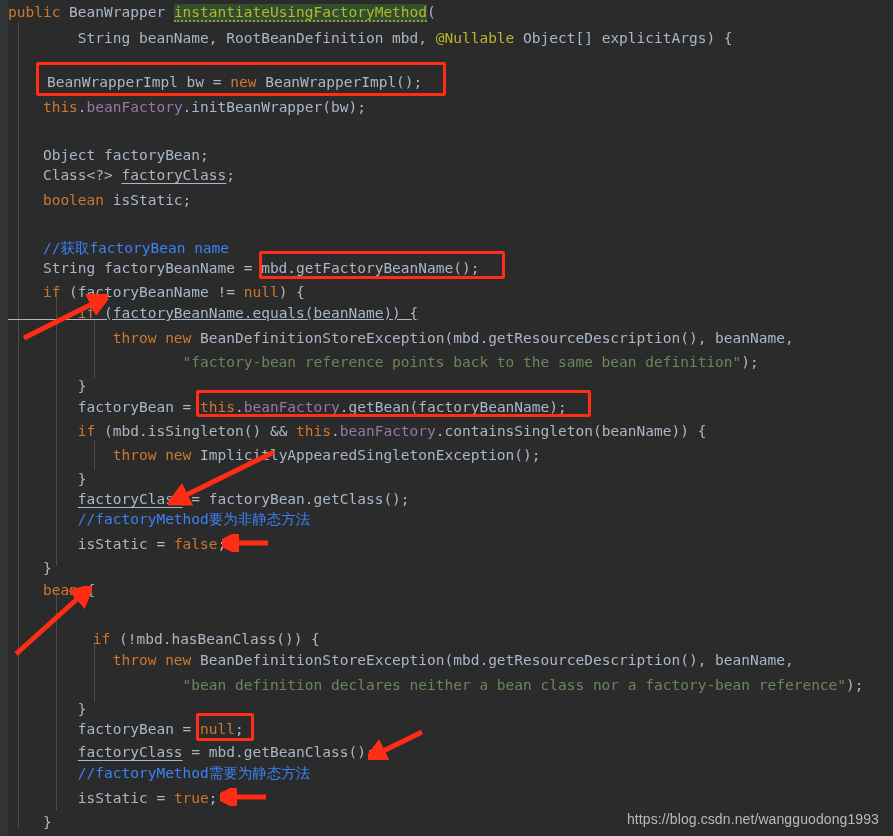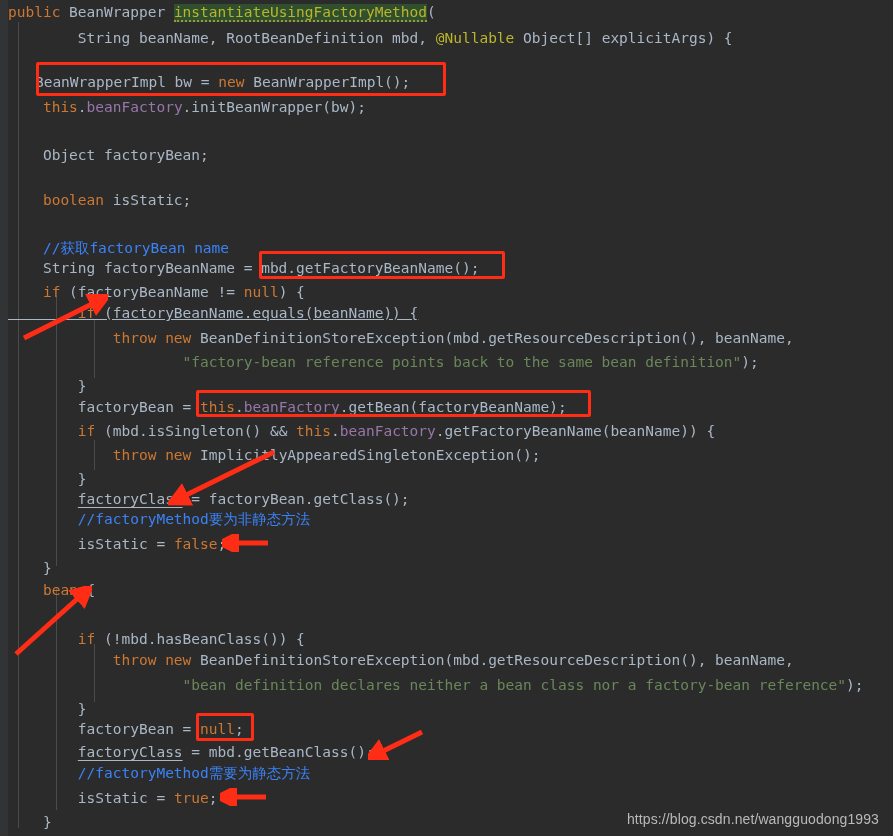--- a/index.html
+++ b/index.html
@@ -101,43 +101,44 @@
       <div class="guide" style="left: 56px; top: 588px; height: 222px;"></div>
       <div class="guide" style="left: 94px; top: 320px; height: 58px;"></div>
       <div class="guide" style="left: 94px; top: 440px; height: 30px;"></div>
       <div class="guide" style="left: 94px; top: 644px; height: 58px;"></div>
     </div>
 
   <div class="code-layer" id="code-layer">
       <div class="line" style="top: 2px; left: 8px;"><span class="kw">public </span><span class="cls">BeanWrapper </span><span class="hl">instantiateUsingFactoryMethod</span><span class="txt">(</span></div>
       <div class="line" style="top: 28px; left: 8px;"><span class="txt">        String beanName, RootBeanDefinition mbd, </span><span class="ann">@Nullable </span><span class="txt">Object[] explicitArgs) {</span></div>
       <div class="line" style="top: 52px; left: 8px;"><span class="txt"></span></div>
-      <div class="line" style="top: 72px; left: 0;"><span class="txt">    BeanWrapperImpl bw = </span><span class="kw">new </span><span class="txt">BeanWrapperImpl();</span></div>
+      <div class="line" style="top: 72px; left: 12px;"><span class="txt">    BeanWrapperImpl bw = </span><span class="kw">new </span><span class="txt">BeanWrapperImpl();</span></div>
       <div class="line" style="top: 97px; left: 8px;"><span class="kw">    this</span><span class="txt">.</span><span class="fld">beanFactory</span><span class="txt">.initBeanWrapper(bw);</span></div>
       <div class="line" style="top: 117px; left: 8px;"><span class="txt"></span></div>
       <div class="line" style="top: 145px; left: 8px;"><span class="txt">    Object factoryBean;</span></div>
+      <div class="line" style="top: 165px; left: 8px;"><span class="txt">    Class&lt;?&gt; </span><span class="txt under">factoryClass</span><span class="txt">;</span></div>
       <div class="line" style="top: 190px; left: 8px;"><span class="kw">    boolean </span><span class="txt">isStatic;</span></div>
       <div class="line" style="top: 210px; left: 8px;"><span class="txt"></span></div>
       <div class="line" style="top: 238px; left: 8px;"><span class="cmt">    //获取factoryBean name</span></div>
       <div class="line" style="top: 258px; left: 8px;"><span class="txt">    String factoryBeanName = mbd.getFactoryBeanName();</span></div>
       <div class="line" style="top: 282px; left: 8px;"><span class="kw">    if </span><span class="txt">(factoryBeanName != </span><span class="kw">null</span><span class="txt">) {</span></div>
       <div class="line" style="top: 303px; left: 8px; text-decoration: underline;"><span class="kw">        if </span><span class="txt">(factoryBeanName.equals(beanName)) {</span></div>
       <div class="line" style="top: 328px; left: 8px;"><span class="kw">            throw new </span><span class="txt">BeanDefinitionStoreException(mbd.getResourceDescription(), beanName,</span></div>
       <div class="line" style="top: 352px; left: 8px;"><span class="str">                    "factory-bean reference points back to the same bean definition"</span><span class="txt">);</span></div>
       <div class="line" style="top: 376px; left: 8px;"><span class="txt">        }</span></div>
       <div class="line" style="top: 397px; left: 8px;"><span class="txt">        factoryBean = </span><span class="kw">this</span><span class="txt">.</span><span class="fld">beanFactory</span><span class="txt">.getBean(factoryBeanName);</span></div>
-      <div class="line" style="top: 421px; left: 8px;"><span class="kw">        if </span><span class="txt">(mbd.isSingleton() &amp;&amp; </span><span class="kw">this</span><span class="txt">.</span><span class="fld">beanFactory</span><span class="txt">.getFactoryBeanName(beanName)) {</span></div>
+      <div class="line" style="top: 421px; left: 8px;"><span class="kw">        if </span><span class="txt">(mbd.isSingleton() &amp;&amp; </span><span class="kw">this</span><span class="txt">.</span><span class="fld">beanFactory</span><span class="txt">.containsSingleton(beanName)) {</span></div>
       <div class="line" style="top: 445px; left: 8px;"><span class="kw">            throw new </span><span class="txt">ImplicitlyAppearedSingletonException();</span></div>
       <div class="line" style="top: 469px; left: 8px;"><span class="txt">        }</span></div>
       <div class="line" style="top: 489px; left: 8px;"><span class="txt">        </span><span class="txt under">factoryClass</span><span class="txt"> = factoryBean.getClass();</span></div>
       <div class="line" style="top: 509px; left: 8px;"><span class="cmt">        //factoryMethod要为非静态方法</span></div>
       <div class="line" style="top: 534px; left: 8px;"><span class="txt">        isStatic = </span><span class="kw">false</span><span class="txt">;</span></div>
       <div class="line" style="top: 558px; left: 8px;"><span class="txt">    }</span></div>
       <div class="line" style="top: 580px; left: 8px;"><span class="kw">    bean </span><span class="txt">{</span></div>
-      <div class="line" style="top: 629px; left: 8px;"><span class="kw">        if </span><span class="txt">(!mbd.hasBeanClass()) {</span></div>
+      <div class="line" style="top: 629px; left: 23px;"><span class="kw">        if </span><span class="txt">(!mbd.hasBeanClass()) {</span></div>
       <div class="line" style="top: 650px; left: 8px;"><span class="kw">            throw new </span><span class="txt">BeanDefinitionStoreException(mbd.getResourceDescription(), beanName,</span></div>
       <div class="line" style="top: 675px; left: 8px;"><span class="str">                    "bean definition declares neither a bean class nor a factory-bean reference"</span><span class="txt">);</span></div>
       <div class="line" style="top: 699px; left: 8px;"><span class="txt">        }</span></div>
       <div class="line" style="top: 719px; left: 8px;"><span class="txt">        factoryBean = </span><span class="kw">null</span><span class="txt">;</span></div>
       <div class="line" style="top: 742px; left: 8px;"><span class="txt">        </span><span class="txt under">factoryClass</span><span class="txt"> = mbd.getBeanClass();</span></div>
       <div class="line" style="top: 763px; left: 8px;"><span class="cmt">        //factoryMethod需要为静态方法</span></div>
       <div class="line" style="top: 788px; left: 8px;"><span class="txt">        isStatic = </span><span class="kw">true</span><span class="txt">;</span></div>
       <div class="line" style="top: 812px; left: 8px;"><span class="txt">    }</span></div>
     </div>
 

